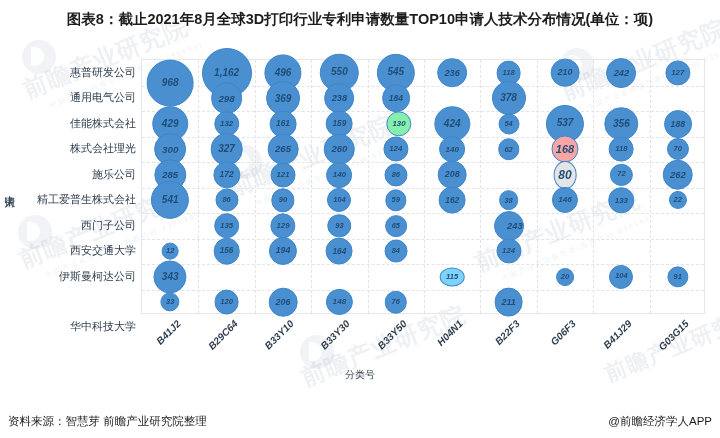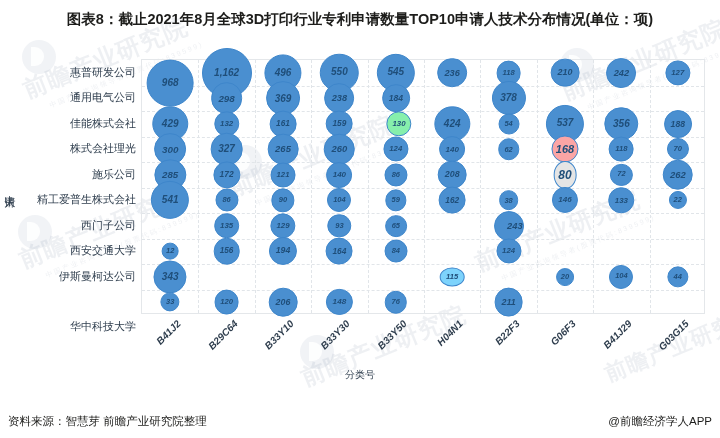--- a/index.html
+++ b/index.html
@@ -409,21 +409,21 @@
     <div class="bubble" style="left: 310.2px; top: 216.75px; width: 24.6399px; height: 19px; background: #7dd3fc; border-color: rgb(62, 134, 203); color: rgb(31, 78, 121); font-size: 7.63836px;">
       <span>115</span>
     </div>
     <div class="bubble" style="left: 423px; top: 216.75px; width: 17.8542px; height: 17.8542px; background: rgb(74, 143, 208); border-color: rgb(62, 134, 203); color: rgb(31, 78, 121); font-size: 7.5px;">
       <span>20</span>
     </div>
     <div class="bubble" style="left: 479.4px; top: 216.75px; width: 24.0692px; height: 24.0692px; background: rgb(74, 143, 208); border-color: rgb(62, 134, 203); color: rgb(31, 78, 121); font-size: 7.5px;">
       <span>104</span>
     </div>
     <div class="bubble" style="left: 535.8px; top: 216.75px; width: 21.2663px; height: 21.2663px; background: rgb(74, 143, 208); border-color: rgb(62, 134, 203); color: rgb(31, 78, 121); font-size: 7.5px;">
-      <span>44</span>
+      <span>91</span>
     </div>
     <div class="bubble" style="left: 28.2px; top: 242.25px; width: 19.2353px; height: 19.2353px; background: rgb(74, 143, 208); border-color: rgb(62, 134, 203); color: rgb(31, 78, 121); font-size: 7.5px;">
       <span>33</span>
     </div>
     <div class="bubble" style="left: 84.6px; top: 242.25px; width: 24.8902px; height: 24.8902px; background: rgb(74, 143, 208); border-color: rgb(62, 134, 203); color: rgb(31, 78, 121); font-size: 7.71596px;">
       <span>120</span>
     </div>
     <div class="bubble" style="left: 141px; top: 242.25px; width: 28.5787px; height: 28.5787px; background: rgb(74, 143, 208); border-color: rgb(62, 134, 203); color: rgb(31, 78, 121); font-size: 8.85941px;">
       <span>206</span>
     </div>

